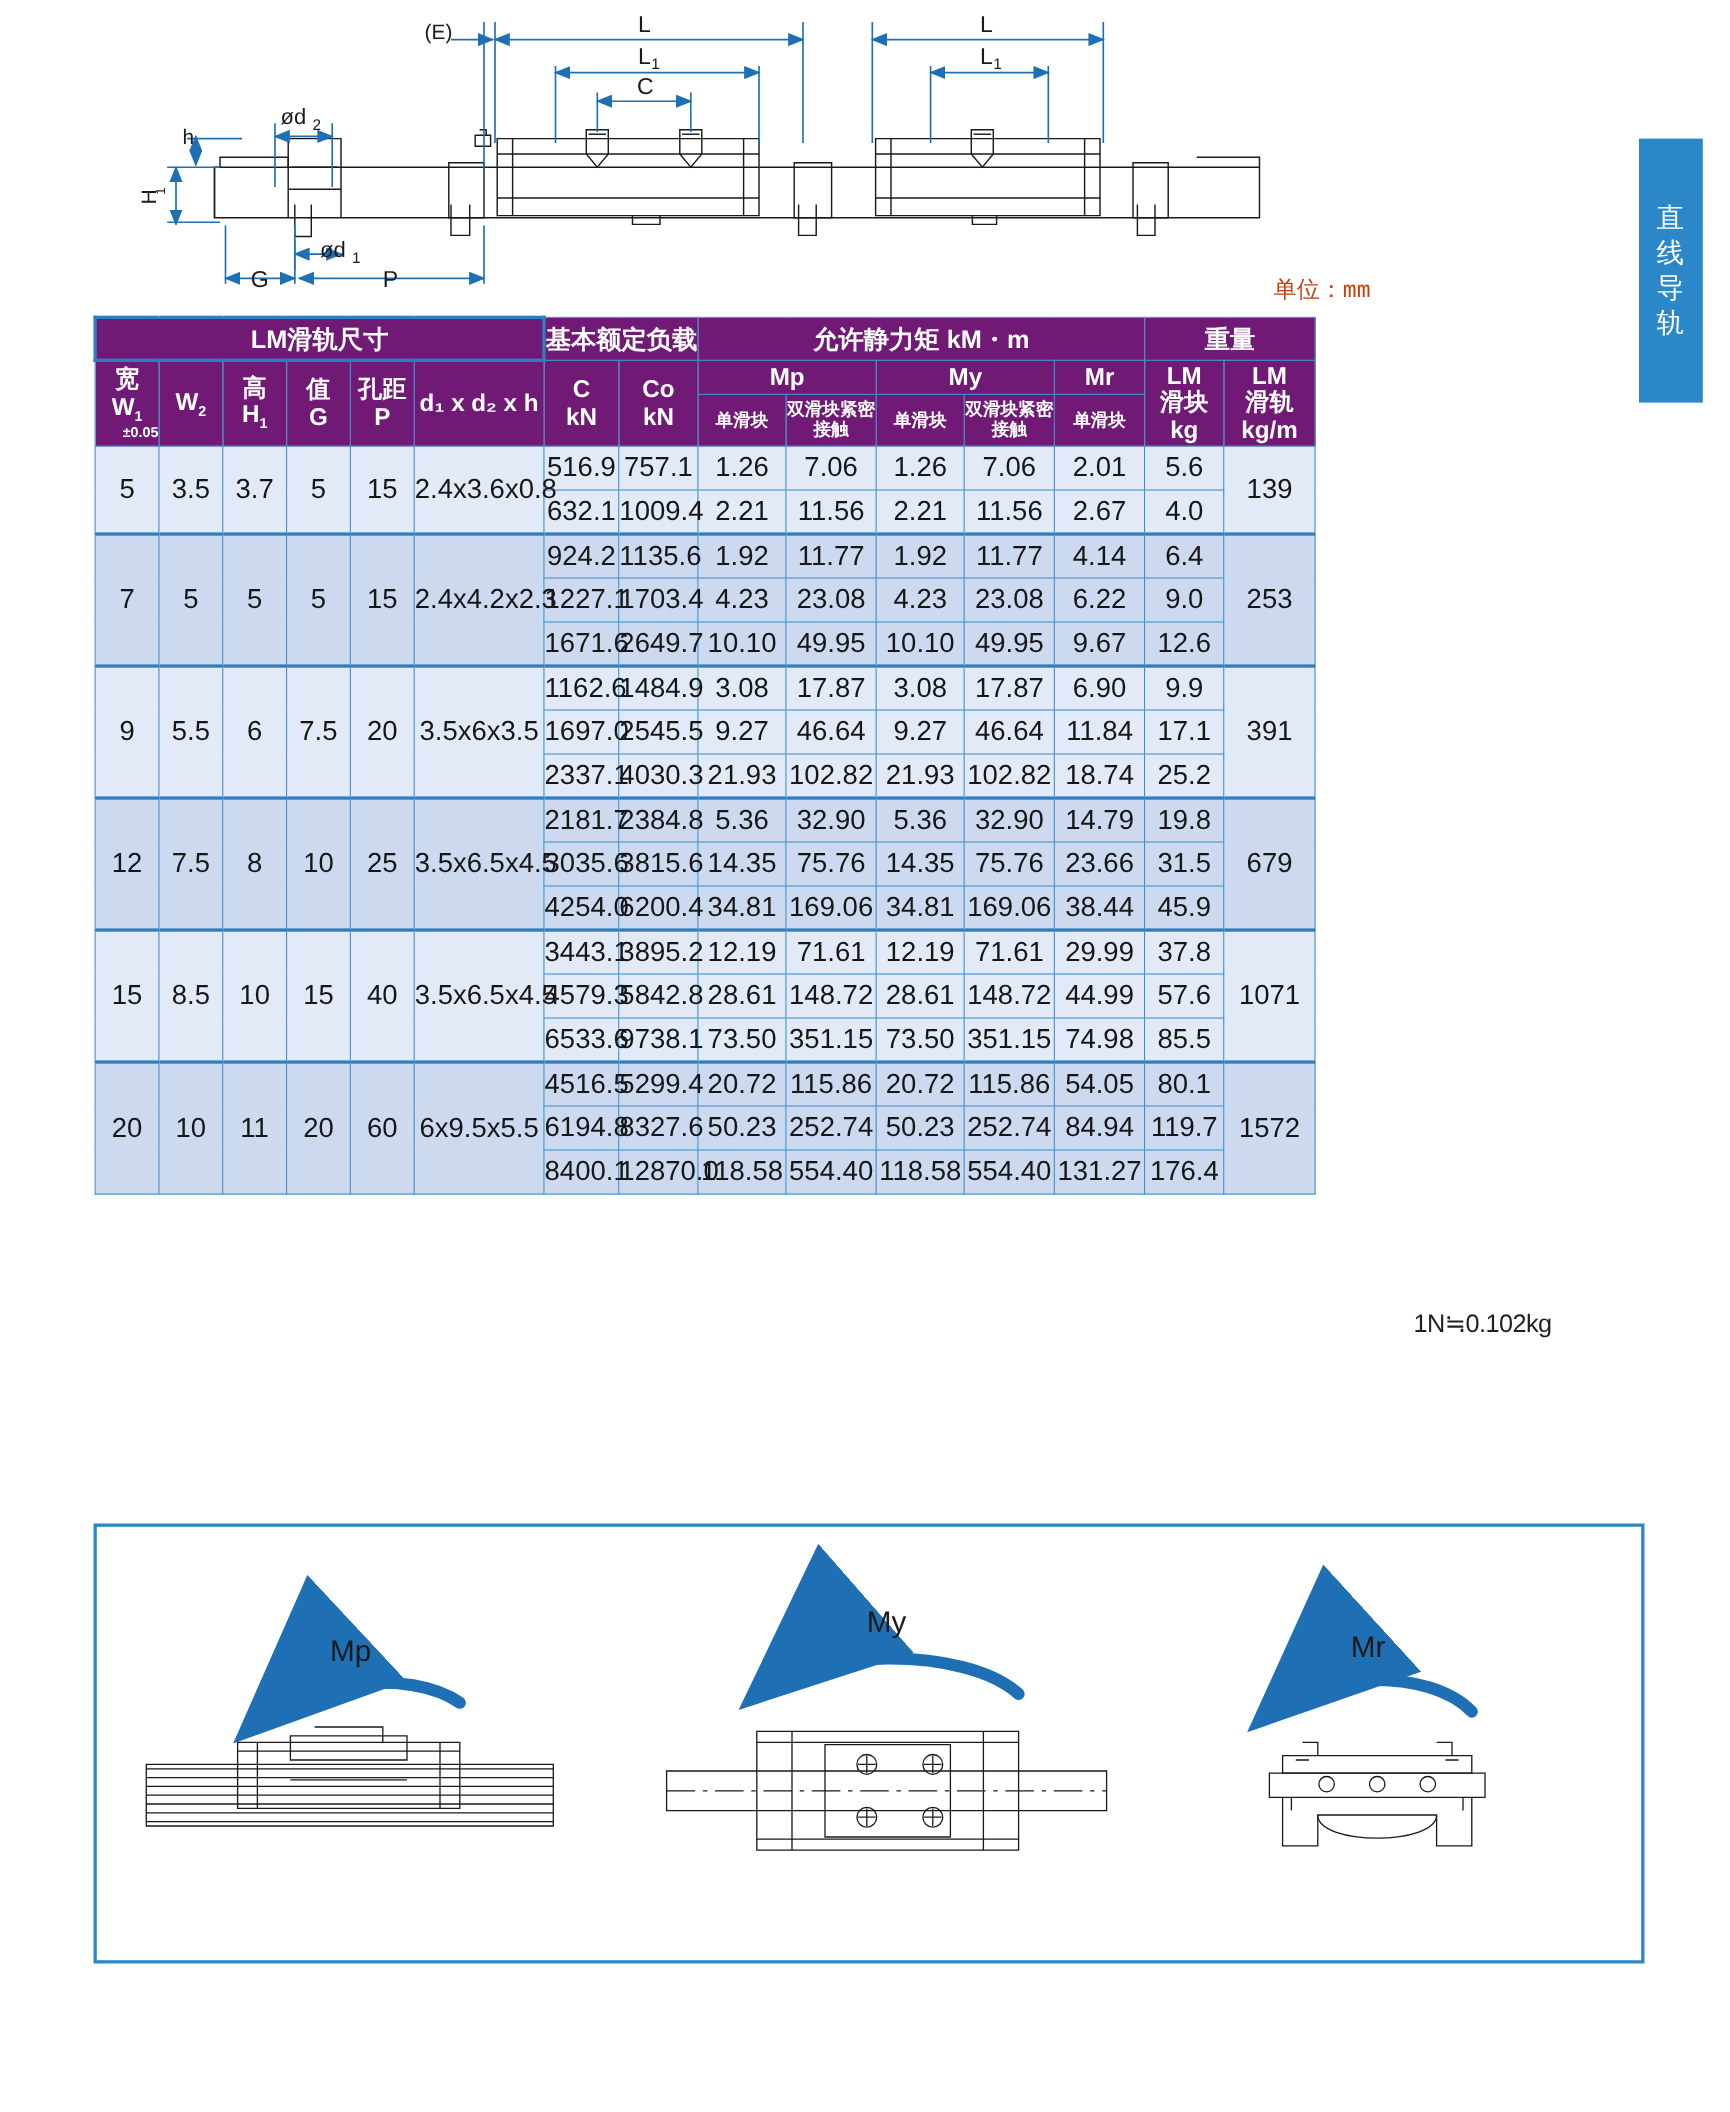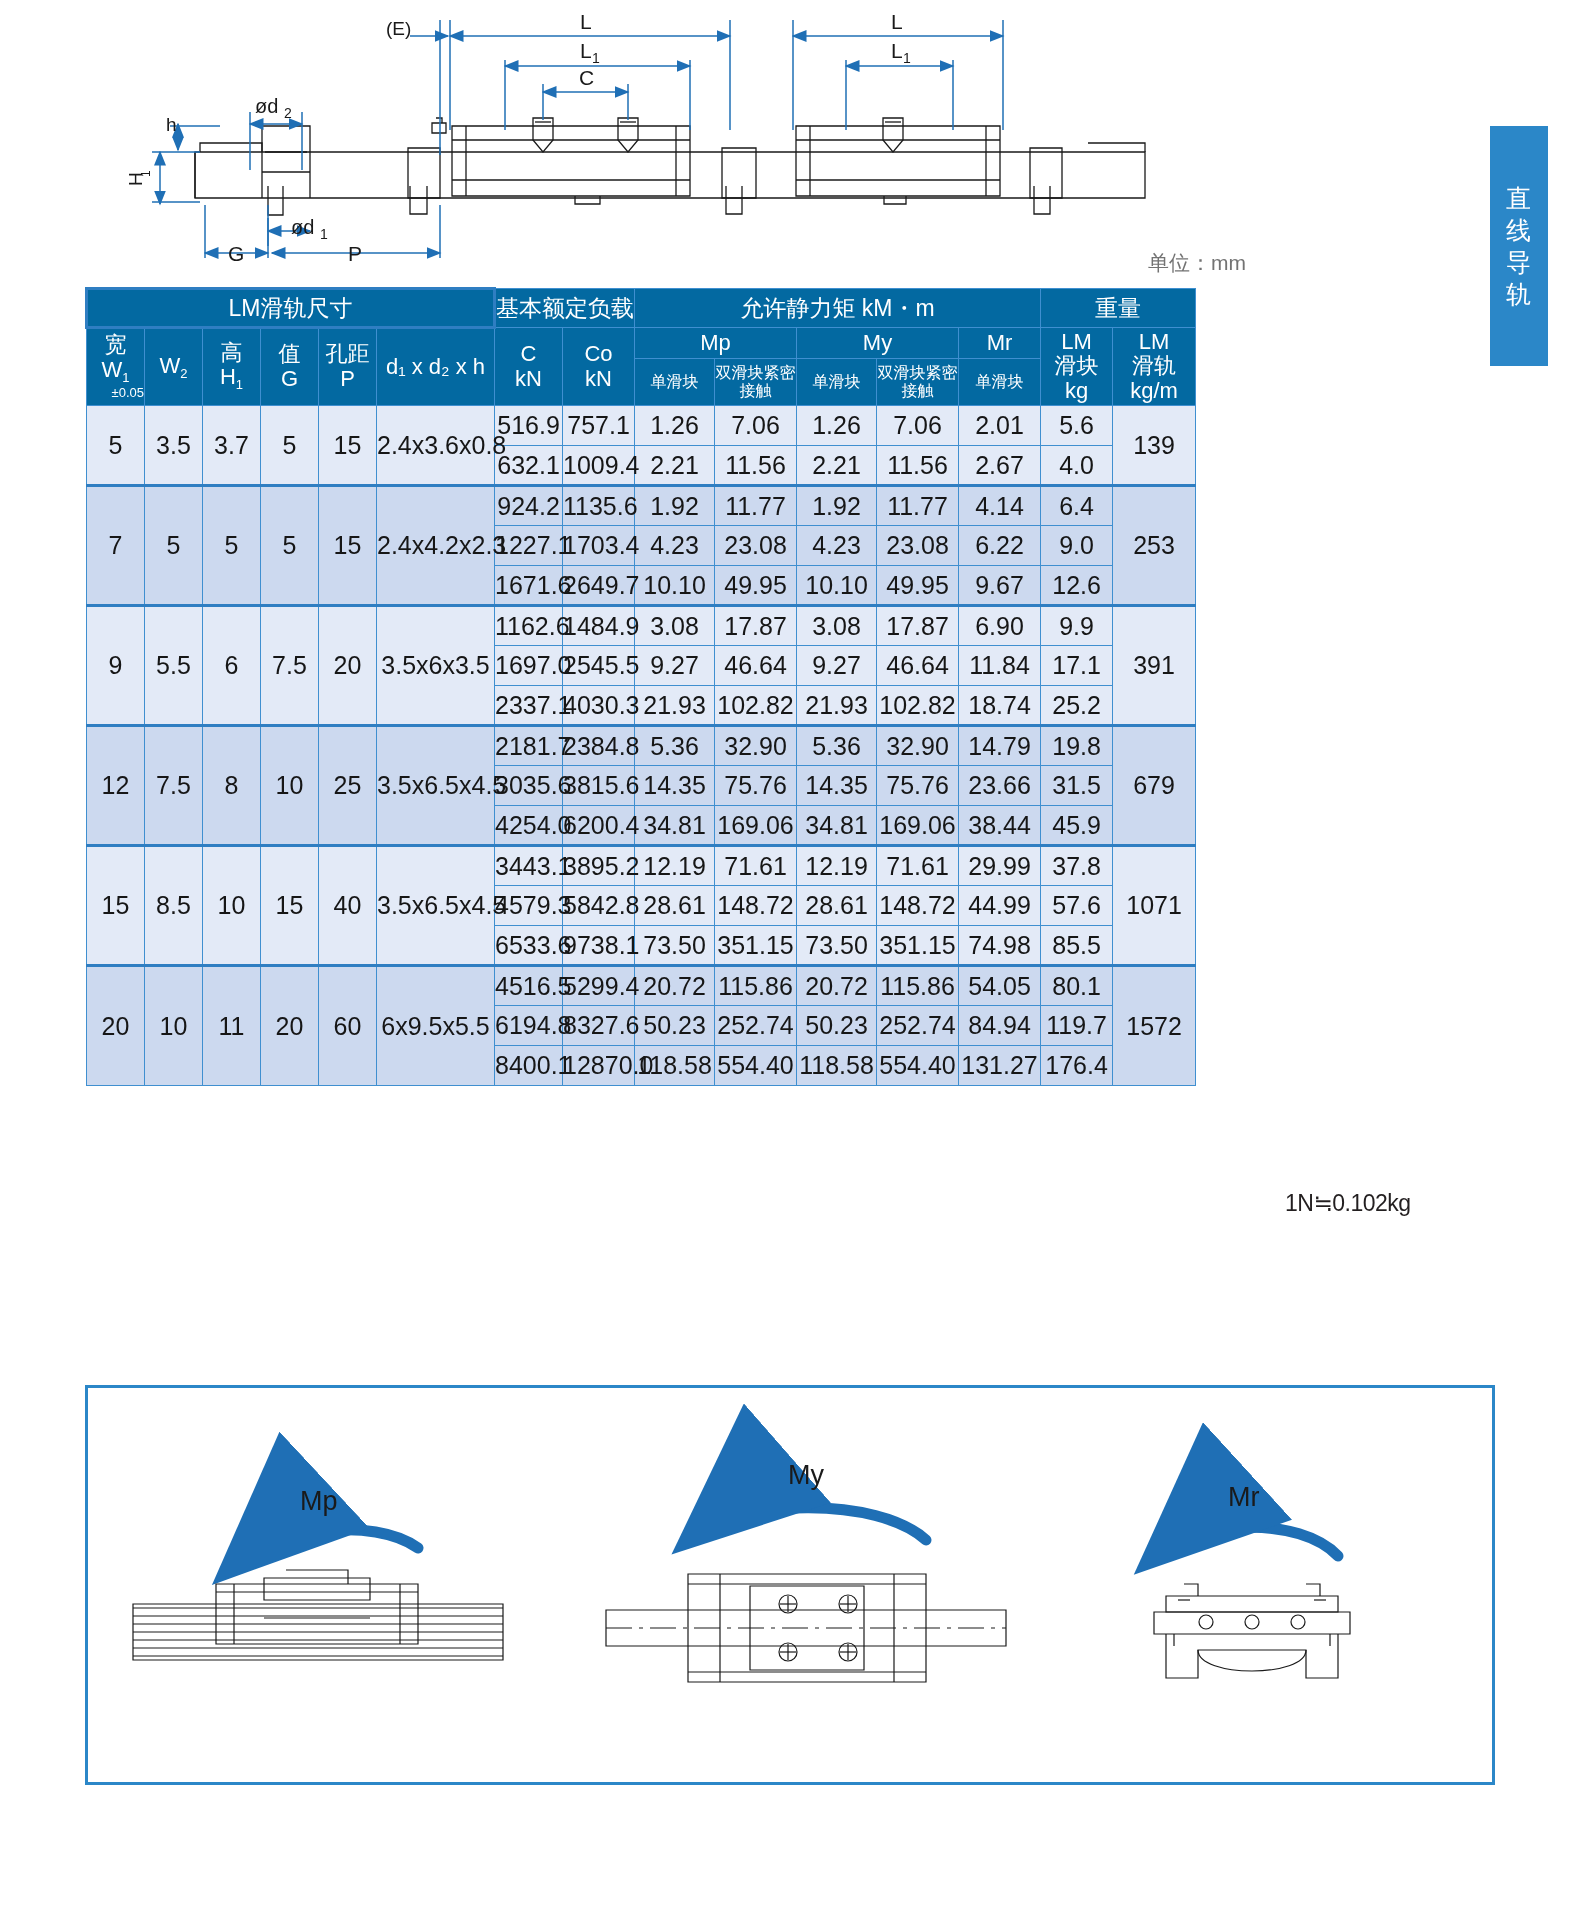--- a/index.html
+++ b/index.html
@@ -24,40 +24,40 @@
     color:#fff; font-size:25px; letter-spacing:1px;
   }
   .side-tab span{ display:block; line-height:1.05; }
 
   
   .drawing{
     position:absolute; left:0; top:0; width:1280px; height:270px;
   }
   .unit-note{
     position:absolute; right:327px; top:249px;
-    font-size:21px; color:#737373;
+    font-size:21px; color:#c2410c;font-family:Liberation Mono, monospace;
   }
 
   
   .tbl-wrap{ position:absolute; left:85px; top:287px; width:1110px; }
   table.spec{
     border-collapse:collapse;
     width:1110px;
     table-layout:fixed;
   }
   table.spec th, table.spec td{
     border:1px solid #3f8fd0;
     text-align:center;
     vertical-align:middle;
     padding:0;
   }
   table.spec thead th{
-    background:#0369a1;
+    background:#701a75;
     color:#ffffff;
-    font-weight:normal;
+    font-weight:bold;
   }
   .hdr-top th{ height:39px; font-size:23px; }
   .hdr-mid th{ height:31px; font-size:22px; }
   .hdr-sub th{ height:47px; font-size:16px; }
   .hdr-two-line{ font-size:22px; line-height:1.12; }
   .hdr-small{ font-size:15px; line-height:1.1; }
   .hdr-tiny{ font-size:13px;text-align:right; }
 
   table.spec tbody td{
     height:40px;

